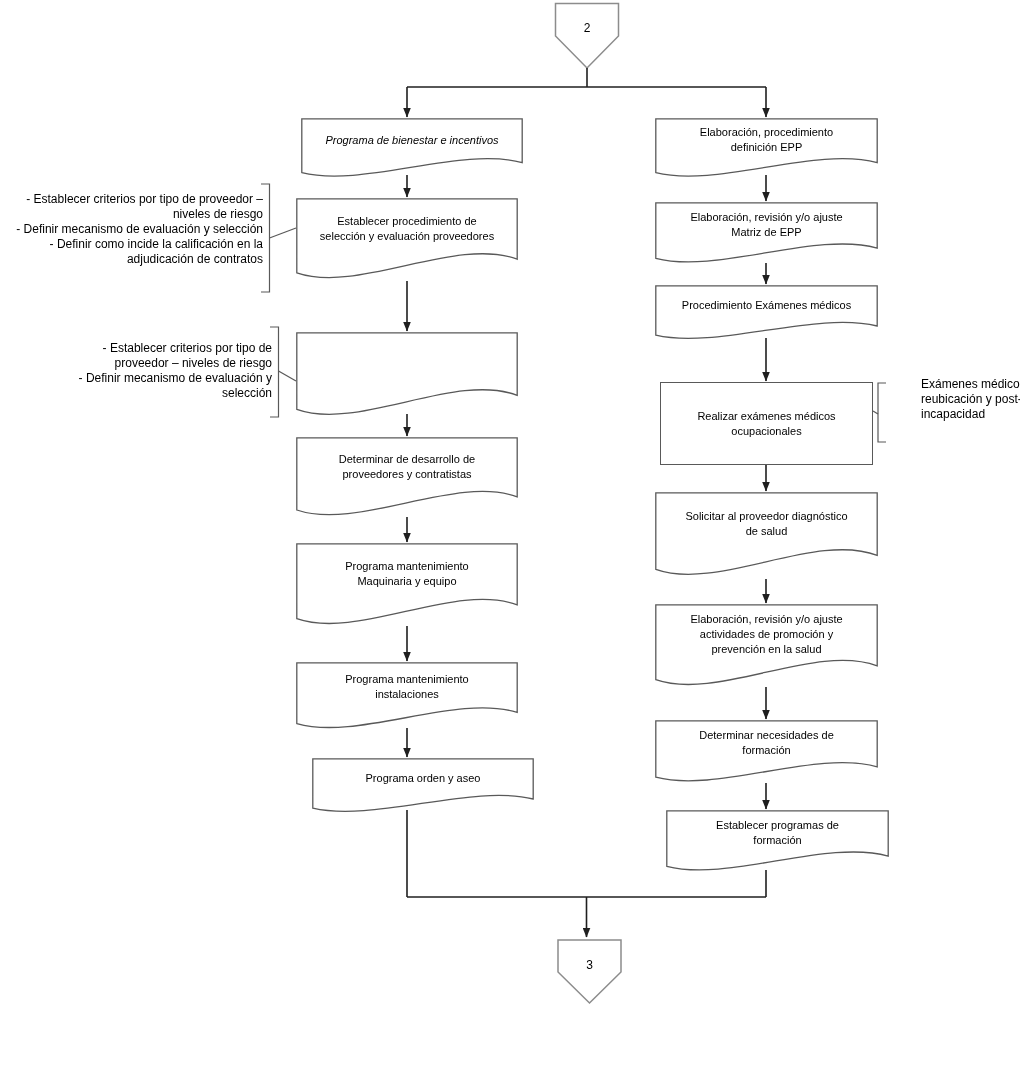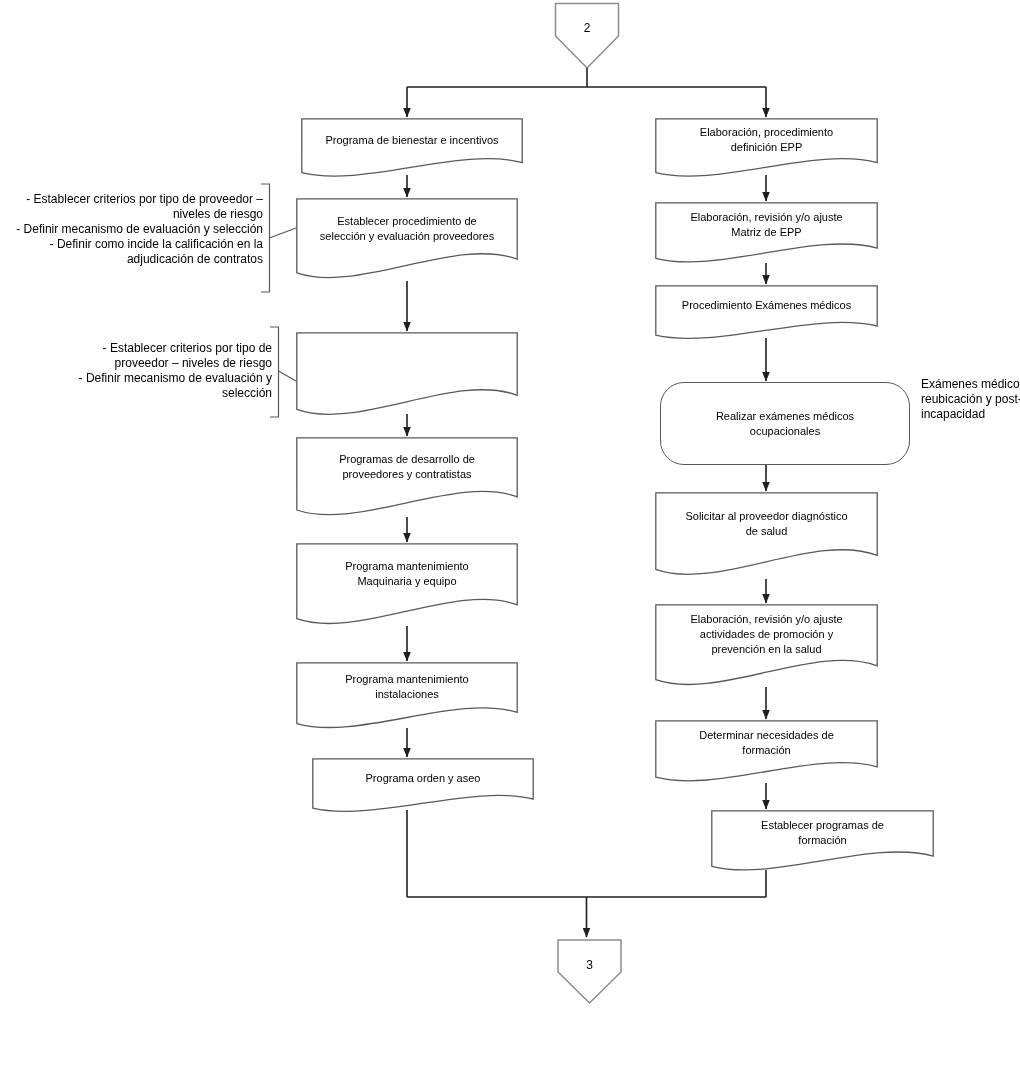--- a/index.html
+++ b/index.html
@@ -77,21 +77,21 @@
     <path class="bracket" d="M269.5,238 L296,228"></path>
     <path class="bracket" d="M270,327 H278.5 V417 H270"></path>
     <path class="bracket" d="M278.5,371 L296,381"></path>
     <path class="bracket" d="M886,383 H878 V442 H886"></path>
     <path class="bracket" d="M873,411 L878,414"></path>
   </svg>
 
   <div class="offpage-label" style="left:555px;top:20px;width:64px;">2</div>
   <div class="offpage-label" style="left:558px;top:957px;width:63px;">3</div>
 
-  <div class="node doc" style="left:296px;top:118px;width:232px;height:62px;">
+  <div class="node doc" style="left:296px;top:118px;width:232px;height:62px;font-style:italic;">
     <svg class="shape" viewBox="0 0 222 62" width="222" height="62">
         <path d="M0.8,0.8 H221.2 V44.6 C159.8,27.9 62.2,70.1 0.8,54.6 Z"></path>
       </svg>
     <div class="label">Programa de bienestar e incentivos</div>
   </div>
   <div class="node doc" style="left:296px;top:198px;width:222px;height:85px;">
     <svg class="shape" viewBox="0 0 222 85" width="222" height="85">
         <path d="M0.8,0.8 H221.2 V61.2 C159.8,38.3 62.2,96.0 0.8,74.8 Z"></path>
       </svg>
     <div class="label">Establecer procedimiento de
@@ -99,21 +99,21 @@
   </div>
   <div class="node doc" style="left:296px;top:332px;width:222px;height:88px;">
     <svg class="shape" viewBox="0 0 222 88" width="222" height="88">
         <path d="M0.8,0.8 H221.2 V63.4 C159.8,39.6 62.2,99.4 0.8,77.4 Z"></path>
       </svg>
   </div>
   <div class="node doc" style="left:296px;top:437px;width:222px;height:83px;">
     <svg class="shape" viewBox="0 0 222 83" width="222" height="83">
         <path d="M0.8,0.8 H221.2 V59.8 C159.8,37.4 62.2,93.8 0.8,73.0 Z"></path>
       </svg>
-    <div class="label">Programas de desarrollo de
+    <div class="label">Determinar de desarrollo de
 proveedores y contratistas</div>
   </div>
   <div class="node doc" style="left:296px;top:543px;width:222px;height:86px;">
     <svg class="shape" viewBox="0 0 222 86" width="222" height="86">
         <path d="M0.8,0.8 H221.2 V61.9 C159.8,38.7 62.2,97.2 0.8,75.7 Z"></path>
       </svg>
     <div class="label">Programa mantenimiento
 Maquinaria y equipo</div>
   </div>
   <div class="node doc" style="left:296px;top:662px;width:222px;height:70px;">
@@ -143,21 +143,21 @@
       </svg>
     <div class="label">Elaboración, revisión y/o ajuste
 Matriz de EPP</div>
   </div>
   <div class="node doc" style="left:655px;top:285px;width:223px;height:57px;">
     <svg class="shape" viewBox="0 0 223 57" width="223" height="57">
         <path d="M0.8,0.8 H222.2 V41.0 C160.6,25.7 62.4,64.4 0.8,50.2 Z"></path>
       </svg>
     <div class="label">Procedimiento Exámenes médicos</div>
   </div>
-  <div class="node rect" style="left:660px;top:382px;width:250px;height:83px;border-radius:24px;">
+  <div class="node rect" style="left:660px;top:382px;width:213px;height:83px;">
     <div class="label">Realizar exámenes médicos
 ocupacionales</div>
   </div>
   <div class="node doc" style="left:655px;top:492px;width:223px;height:88px;">
     <svg class="shape" viewBox="0 0 223 88" width="223" height="88">
         <path d="M0.8,0.8 H222.2 V63.4 C160.6,39.6 62.4,99.4 0.8,77.4 Z"></path>
       </svg>
     <div class="label">Solicitar al proveedor diagnóstico
 de salud</div>
   </div>
@@ -169,21 +169,21 @@
 actividades de promoción y
 prevención en la salud</div>
   </div>
   <div class="node doc" style="left:655px;top:720px;width:223px;height:65px;">
     <svg class="shape" viewBox="0 0 223 65" width="223" height="65">
         <path d="M0.8,0.8 H222.2 V46.8 C160.6,29.3 62.4,73.4 0.8,57.2 Z"></path>
       </svg>
     <div class="label">Determinar necesidades de
 formación</div>
   </div>
-  <div class="node doc" style="left:655px;top:810px;width:245px;height:64px;margin-left:45px;">
+  <div class="node doc" style="left:655px;top:810px;width:245px;height:64px;">
     <svg class="shape" viewBox="0 0 223 64" width="223" height="64">
         <path d="M0.8,0.8 H222.2 V46.1 C160.6,28.8 62.4,72.3 0.8,56.3 Z"></path>
       </svg>
     <div class="label">Establecer programas de
 formación</div>
   </div>
 
   <div class="anno right-align" style="left:3px;top:192px;width:260px;">- Establecer criterios por tipo de proveedor –
 niveles de riesgo
 - Definir mecanismo de evaluación y selección

